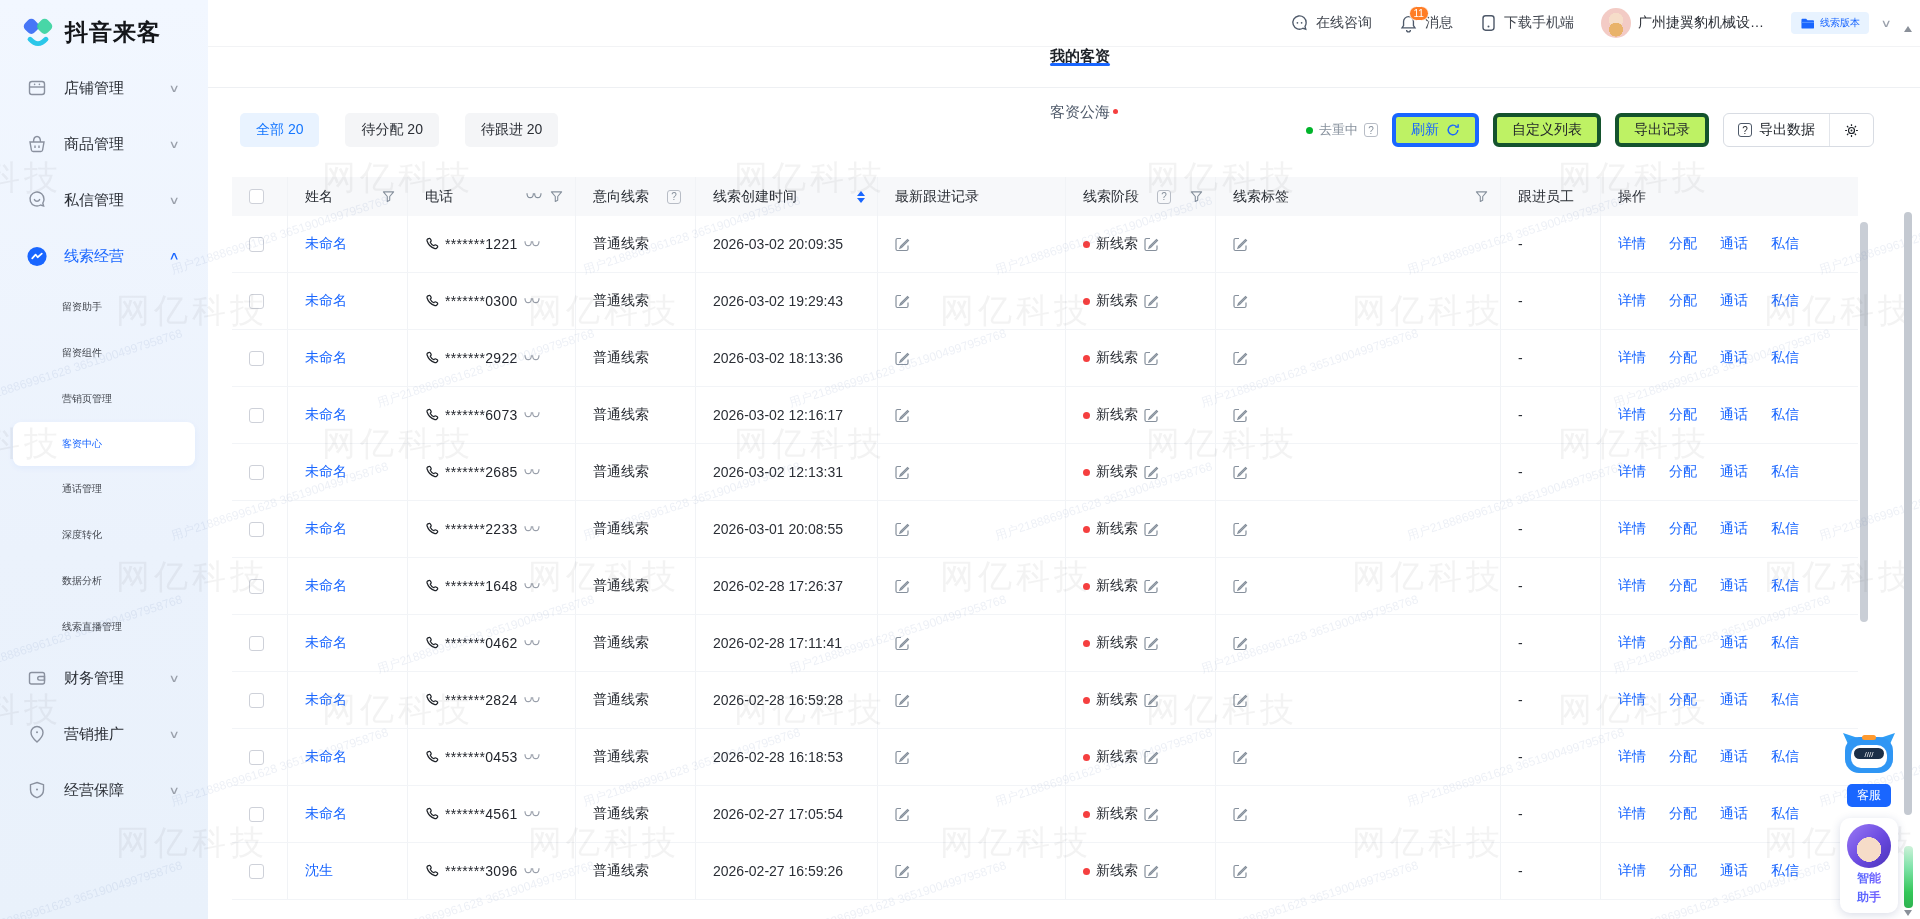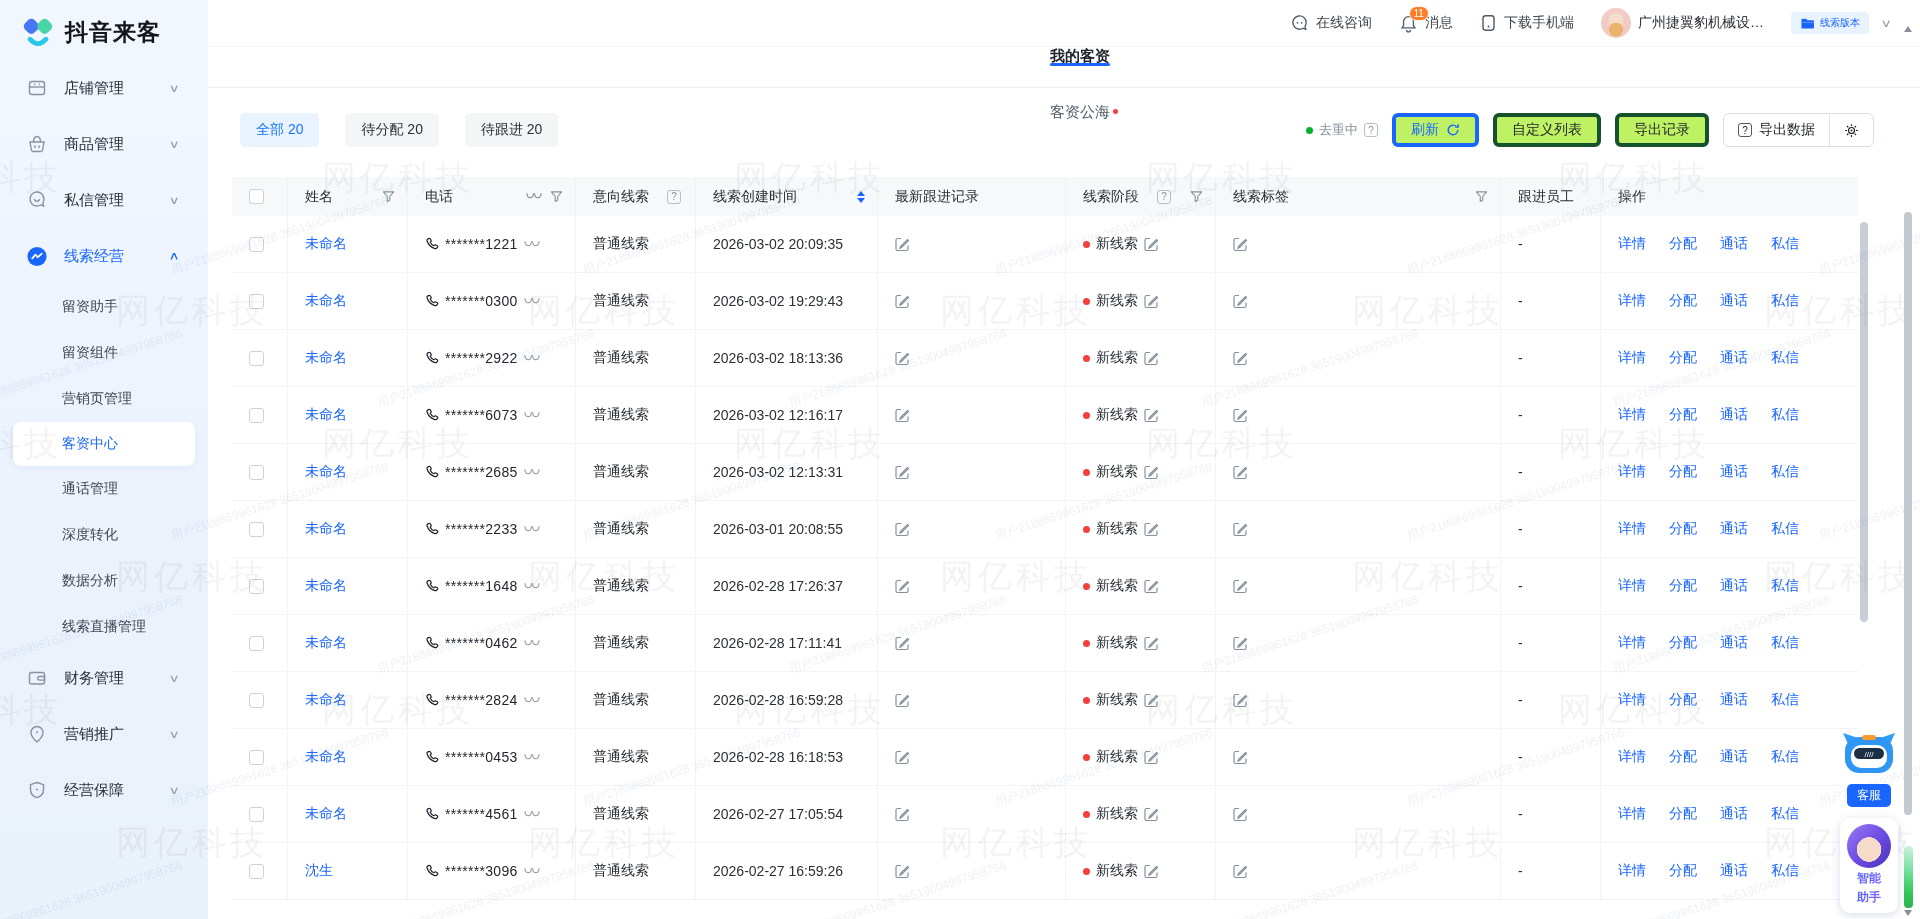--- a/index.html
+++ b/index.html
@@ -12,21 +12,21 @@
            background:linear-gradient(180deg,#f2f7ff 0%,#ebf2fc 60%,#e9f1fb 100%);z-index:2;}
   .logo{display:flex;align-items:center;gap:9px;padding:13px 0 0 20px;height:52px;}
   .logo-text{font-size:23px;font-weight:bold;color:#14161a;letter-spacing:1px;}
   .menu{margin-top:8px;}
   .mi{display:flex;align-items:center;height:56px;padding-left:27px;cursor:pointer;}
   .mi .ic{width:20px;height:20px;display:flex;align-items:center;justify-content:center;}
   .mi .lb{margin-left:17px;font-size:15px;color:#2b2f36;}
   .mi .chev{margin-left:auto;margin-right:30px;color:#9aa0ab;font-size:11px;transform:scaleX(1.4);}
   .mi.active .lb{color:#1966ff;}
   .mi.active .chev{color:#1966ff;transform:scaleX(1.4) rotate(180deg);}
-  .sub{display:flex;align-items:center;height:46px;padding-left:62px;font-size:14px;color:#42464e;cursor:pointer;}
+  .sub{display:flex;align-items:center;height:46px;padding-left:62px;font-size:10px;color:#42464e;cursor:pointer;}
   .sub.active{margin:0 13px;padding-left:49px;height:44px;background:#fff;border-radius:8px;
               color:#1966ff;box-shadow:0 2px 6px rgba(31,102,255,.06);}
 
   
   .topbar{position:absolute;left:208px;right:0;top:0;height:47px;background:#fff;
           border-bottom:1px solid #f2f3f5;display:flex;align-items:center;justify-content:flex-end;
           padding-right:30px;gap:27px;z-index:3;}
   .tb-item{display:flex;align-items:center;gap:7px;font-size:14px;color:#41464f;cursor:pointer;}
   .bell-wrap{position:relative;display:flex;}
   .badge{position:absolute;top:-8px;right:-11px;background:#ff7d26;color:#fff;font-size:10px;

